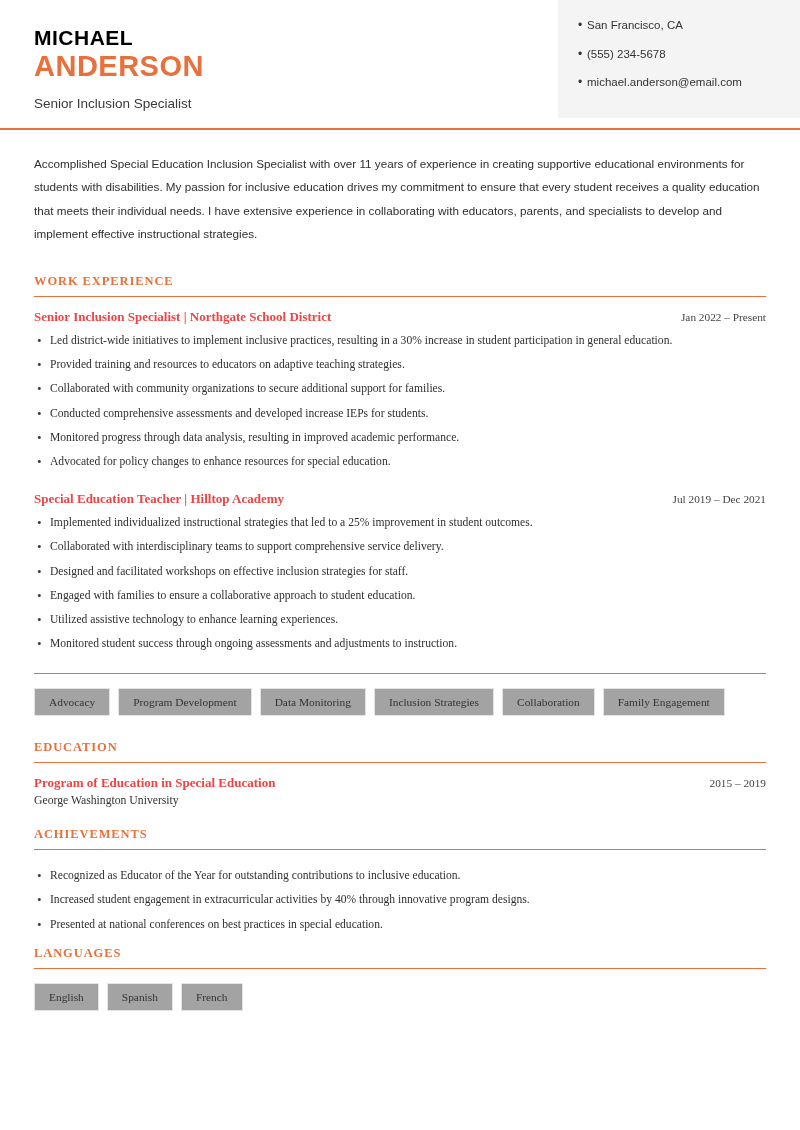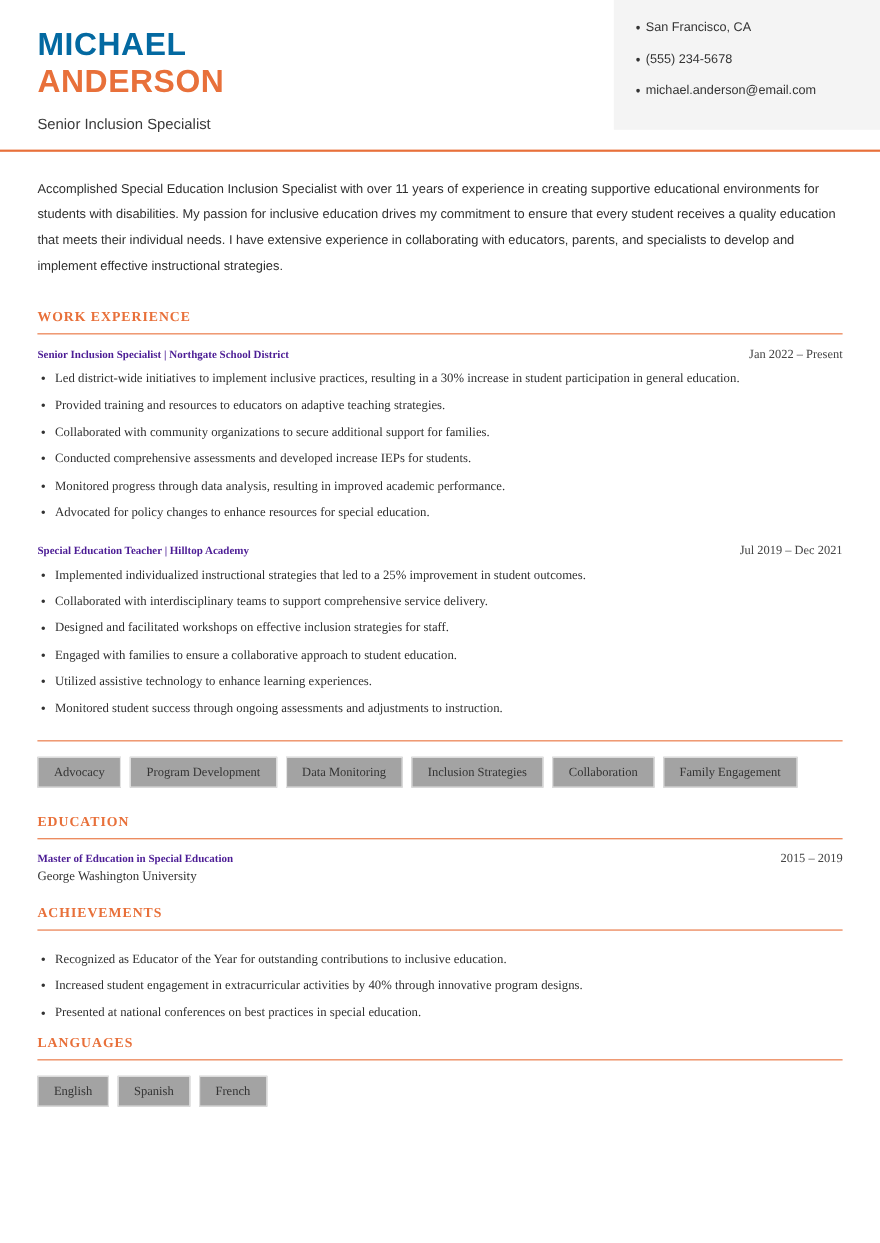--- a/index.html
+++ b/index.html
@@ -26,24 +26,24 @@
     justify-content: space-between;
     align-items: flex-start;
     padding: 22px 34px 16px 34px;
     border-bottom: 2px solid #e8703a;
     min-height: 130px;
   }
 
   .header-left { padding-top: 4px; }
 
   .name-first {
-    font-size: 29px;
+    font-size: 21px;
     font-weight: bold;
     letter-spacing: 0.5px;
-    color: #0369a1;
+    color: #000000;
     line-height: 1.1;
   }
 
   .name-last {
     font-size: 29px;
     font-weight: bold;
     letter-spacing: 0.5px;
     color: #e8703a;
     line-height: 1.1;
     margin-top: 2px;
@@ -114,23 +114,23 @@
   .entry { margin-bottom: 20px; }
 
   .entry-head {
     display: flex;
     justify-content: space-between;
     align-items: baseline;
     margin-bottom: 8px;
   }
 
   .entry-title {
-    font-size: 10px;
-    font-weight: bold;
-    color: #4c1d95;
+    font-size: 13px;
+    font-weight: bold;
+    color: #ef4444;
   }
 
   .entry-date {
     font-size: 11.3px;
     color: #444444;
     white-space: nowrap;
     padding-left: 14px;
   }
 
   ul.bullets { list-style: none; margin: 0; padding: 0; }
@@ -257,21 +257,21 @@
         <span class="chip">Collaboration</span>
         <span class="chip">Family Engagement</span>
       </div>
     </div>
 
     <div class="section" style="margin-top:24px;">
       <div class="section-title">EDUCATION</div>
       <div class="section-rule"></div>
       <div class="entry">
         <div class="entry-head" style="margin-bottom:2px;">
-          <div class="entry-title">Master of Education in Special Education</div>
+          <div class="entry-title">Program of Education in Special Education</div>
           <div class="entry-date">2015 – 2019</div>
         </div>
         <div class="edu-school">George Washington University</div>
       </div>
     </div>
 
     <div class="section" style="margin-top:20px;">
       <div class="section-title">ACHIEVEMENTS</div>
       <div class="section-rule"></div>
       <ul class="bullets" style="padding-top:6px;">

